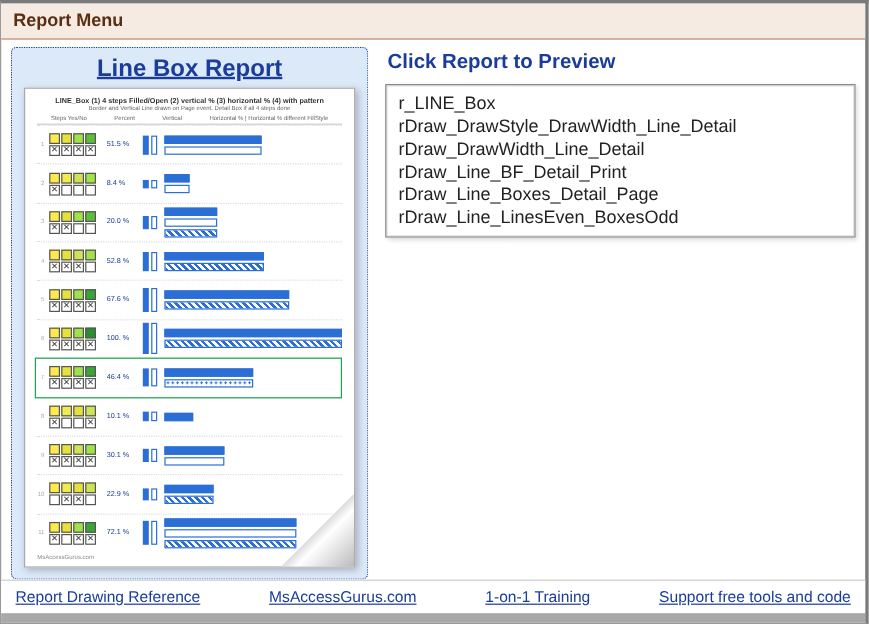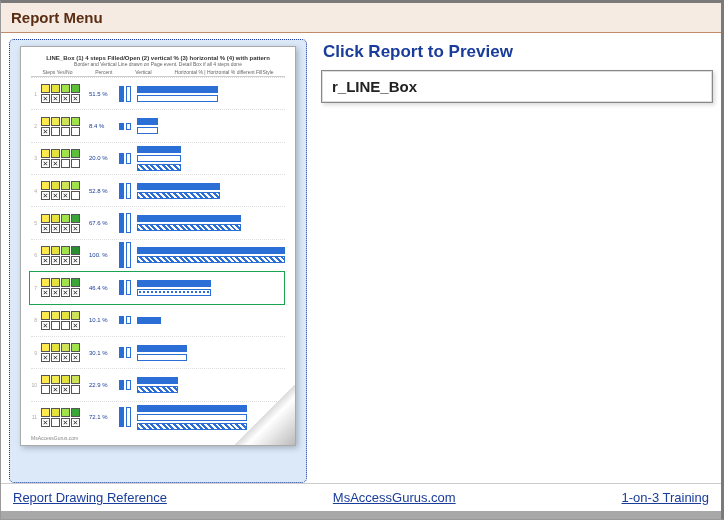--- a/index.html
+++ b/index.html
@@ -110,21 +110,20 @@
     box-shadow: inset 0 0 0 1px #ddd, 2px 2px 4px rgba(0,0,0,0.15);
     padding: 6px 10px;
     font-size: 15px;
     color: #222;
     background:#fff;
   }
   .report-list div {
     padding: 1px 0;
     cursor: pointer;
     white-space: nowrap;
-    font-weight: bold;
   }
   .footer {
     border-top: 1px solid #ccc;
     background:#fff;
     padding: 6px 12px 6px 12px;
     display: flex;
     justify-content: space-between;
     gap: 34px;
   }
   .footer a {
@@ -140,20 +139,21 @@
 </style>
 </head>
 <body>
 
 <div class="window">
   <div class="titlebar">
     <span class="titlebar-title">Report Menu</span>
   </div>
   <div class="content">
     <div class="preview-panel">
+      <a class="preview-title">Line Box Report</a>
       <div class="preview-page">
         <div class="page-head1">LINE_Box (1) 4 steps Filled/Open (2) vertical % (3) horizontal % (4) with pattern</div>
         <div class="page-head2">Border and Vertical Line drawn on Page event. Detail Box if all 4 steps done</div>
         <div class="col-heads" id="col-heads">
             <span>Steps Yes/No</span>
             <span>Percent</span>
             <span>Vertical</span>
             <span>Horizontal %  |  Horizontal % different FillStyle</span>
           </div>
         <div class="rows" id="preview-rows">
@@ -403,22 +403,28 @@
           </div>
         <div class="highlight-row"></div>
         <div class="page-footer">MsAccessGurus.com</div>
         <div class="page-curl"></div>
       </div>
     </div>
     <div class="right">
       <div class="right-head">Click Report to Preview</div>
       <div class="report-list" id="report-list">
           <div>r_LINE_Box</div>
+          <div>rDraw_DrawStyle_DrawWidth_Line_Detail</div>
+          <div>rDraw_DrawWidth_Line_Detail</div>
+          <div>rDraw_Line_BF_Detail_Print</div>
+          <div>rDraw_Line_Boxes_Detail_Page</div>
+          <div>rDraw_Line_LinesEven_BoxesOdd</div>
         </div>
     </div>
   </div>
   <div class="footer" id="footer-links">
       <a>Report Drawing Reference</a>
       <a>MsAccessGurus.com</a>
-      <a>1-on-3 Training</a>
+      <a>1-on-1 Training</a>
+      <a>Support free tools and code</a>
     </div>
   <div class="bottombar"></div>
 </div>
 
 </body></html>

